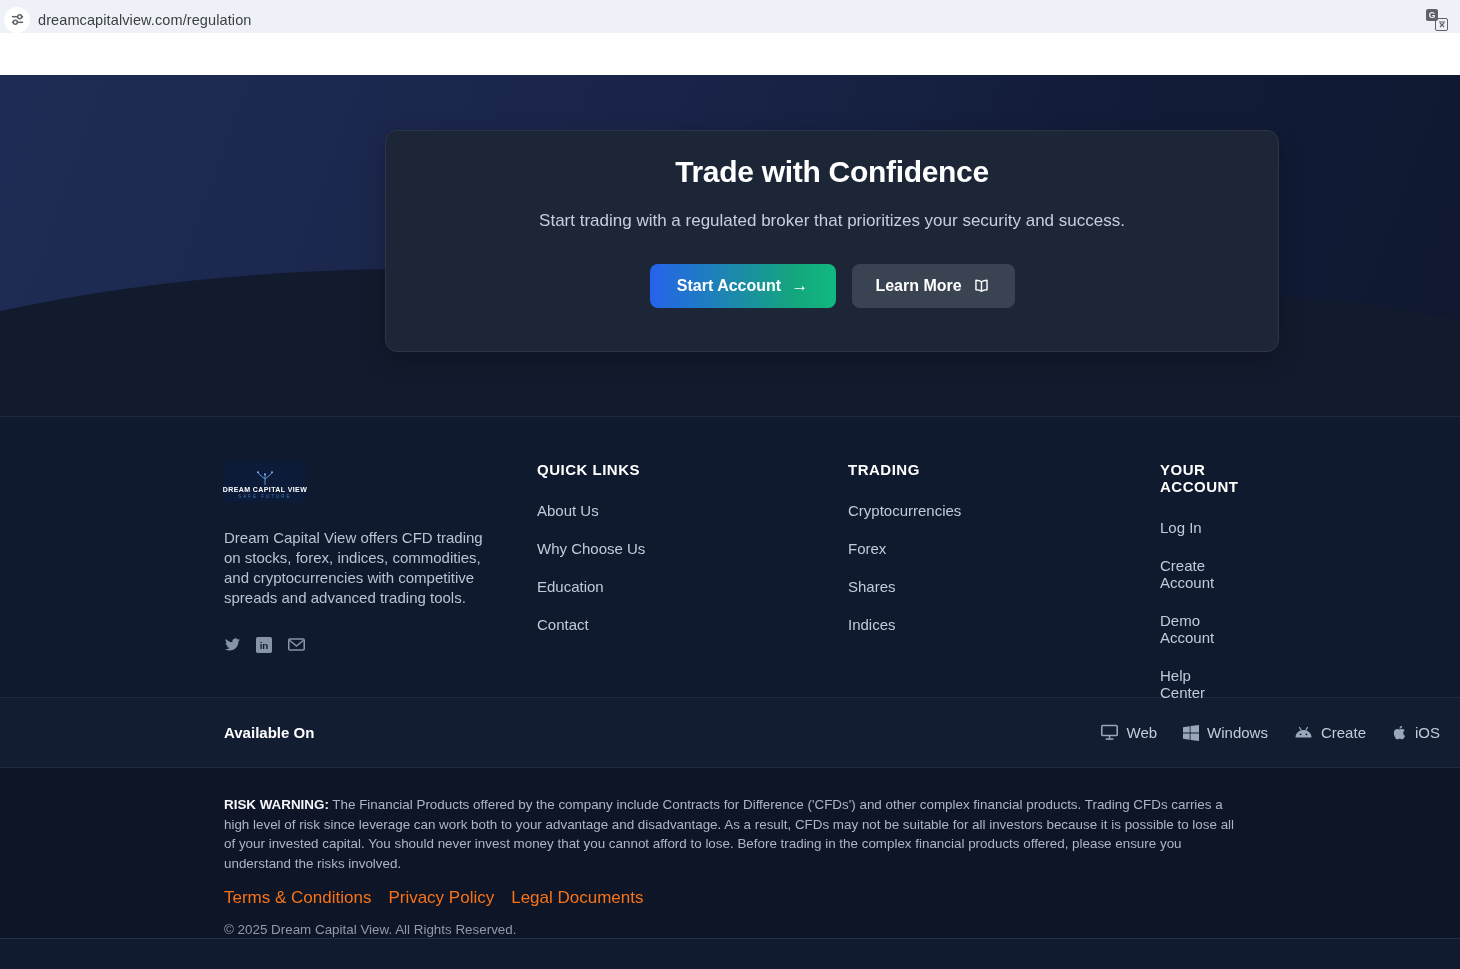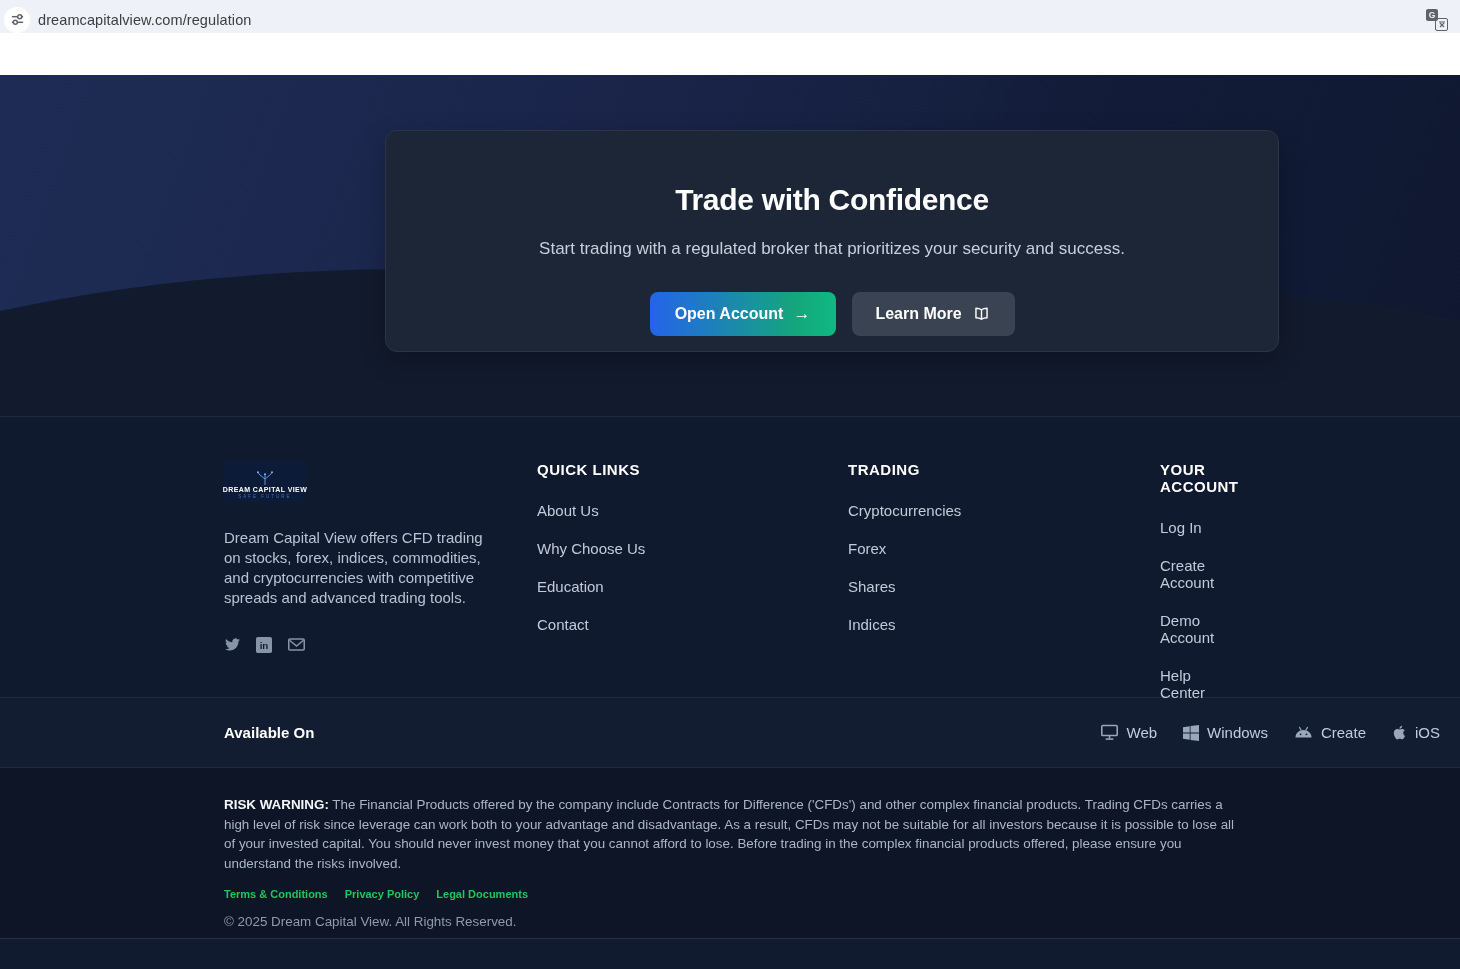--- a/index.html
+++ b/index.html
@@ -20,21 +20,21 @@
     align-items:center; justify-content:center; }
   .white-strip { height:42px; background:#ffffff; }
 
   
   .hero { position:relative; height:342px;
     background:linear-gradient(110deg,#1e2c55 0%,#1a2449 42%,#121c38 72%,#101830 100%);
     border-bottom:1px solid #1f2940; }
   .wave { position:absolute; left:0; bottom:0; width:1460px; height:185px; }
   .hero-card { position:absolute; left:385px; top:55px; width:894px; height:222px;
     background:#1d2636; border:1px solid #2b3547; border-radius:12px; text-align:center;
-    padding-top:52px; box-shadow:0 8px 24px rgba(0,0,0,.25); }
+    padding-top:24px; box-shadow:0 8px 24px rgba(0,0,0,.25); }
   .hero-title { color:#ffffff; font-size:30px; font-weight:700; letter-spacing:-.3px; }
   .hero-sub { color:#c6cfdc; font-size:17px; margin-top:22px; }
   .btn-row { display:flex; justify-content:center; gap:16px; margin-top:33px; }
   .btn { height:44px; border:none; border-radius:8px; font-size:16px; font-weight:700; color:#ffffff;
     display:inline-flex; align-items:center; justify-content:center; gap:10px; cursor:pointer;
     font-family:"Liberation Sans",sans-serif; }
   .btn-primary { width:186px; background:linear-gradient(90deg,#2563eb 0%,#14a67c 78%,#10b981 100%); }
   .btn-secondary { width:163px; background:#3a4352; }
   .arrow-glyph { font-size:17px; font-weight:400; }
 
@@ -57,21 +57,21 @@
     border-bottom:1px solid #1f2a40; display:flex; align-items:center; padding:0 20px 0 224px;text-align:right; }
   .available-label { color:#ffffff; font-size:15px; font-weight:700; }
   .platforms { margin-left:auto; display:flex; align-items:center; gap:26px; }
   .platform { display:flex; align-items:center; gap:8px; color:#c2cbd9; font-size:15px; cursor:pointer; }
 
   
   .risk-section { height:170px; background:#0d1526; padding:27px 224px 0 224px; }
   .risk-text { color:#aab6c6; font-size:13.4px; line-height:19.6px; max-width:1190px; }
   .risk-text b { color:#f4f6f9; }
   .legal-row { display:flex; gap:17px; margin-top:15px; }
-  .legal-link { color:#22c55e; font-size:11px; cursor:pointer;font-weight:bold; }
+  .legal-link { color:#f97316; font-size:17px; cursor:pointer; }
   .copyright { color:#8e9aab; font-size:13.4px; margin-top:14px; }
 
   .bottom-strip { height:31px; background:#111b30; border-top:1px solid #242e46; }
 
   svg { display:block; }
 </style>
 </head>
 <body>
 
 <div class="browser-bar">
@@ -102,21 +102,21 @@
 
 <div class="hero">
   <svg class="wave" viewBox="0 0 1460 185" preserveAspectRatio="none">
     <path d="M0 80 C 250 26, 520 28, 830 62 C 1040 84, 1260 38, 1460 90 L 1460 185 L 0 185 Z" fill="#121a2d"></path>
   </svg>
   <div class="hero-card">
     <div class="hero-title">Trade with Confidence</div>
     <div class="hero-sub">Start trading with a regulated broker that prioritizes your security and success.</div>
     <div class="btn-row">
       <button class="btn btn-primary">
-        <span>Open Account</span>
+        <span>Start Account</span>
         <span class="arrow-glyph">→</span>
       </button>
       <button class="btn btn-secondary">
         <span>Learn More</span>
         <span>
           <svg width="19" height="19" viewBox="0 0 24 24">
             <path d="M12 6c-1.9-1.4-4.3-2-7-2v12c2.7 0 5.1.6 7 2 1.9-1.4 4.3-2 7-2V4c-2.7 0-5.1.6-7 2z" fill="none" stroke="#ffffff" stroke-width="1.8" stroke-linejoin="round"></path>
             <line x1="12" y1="6" x2="12" y2="18" stroke="#ffffff" stroke-width="1.8"></line>
           </svg>
         </span>

